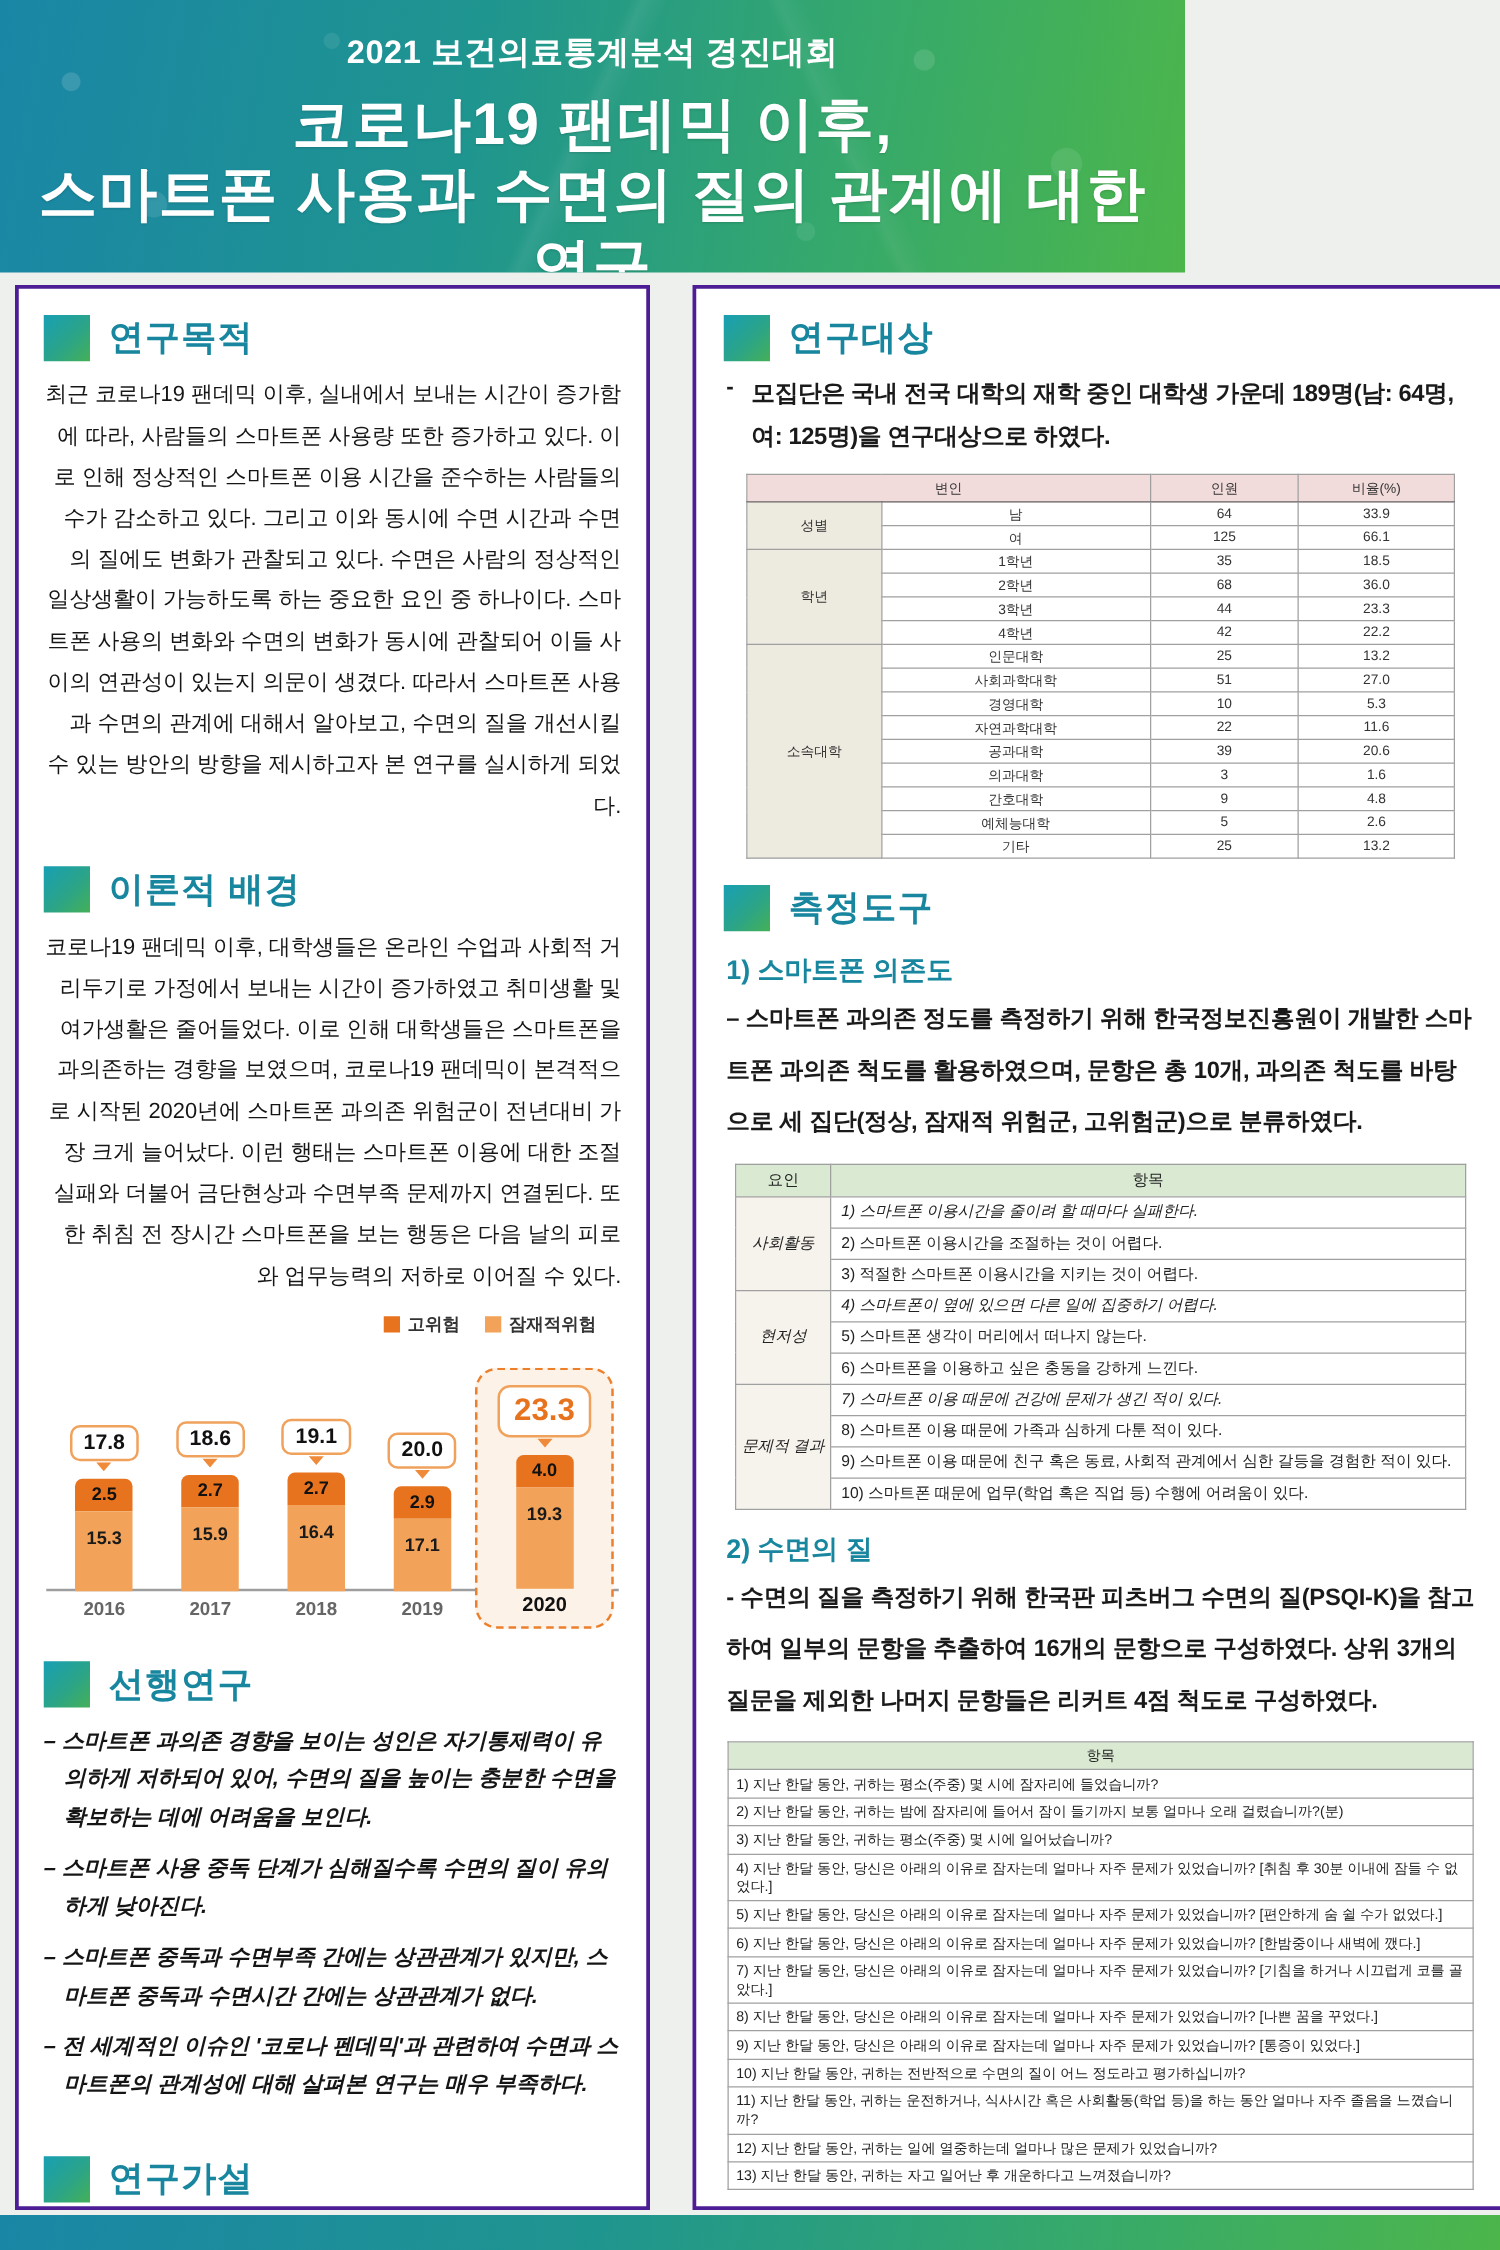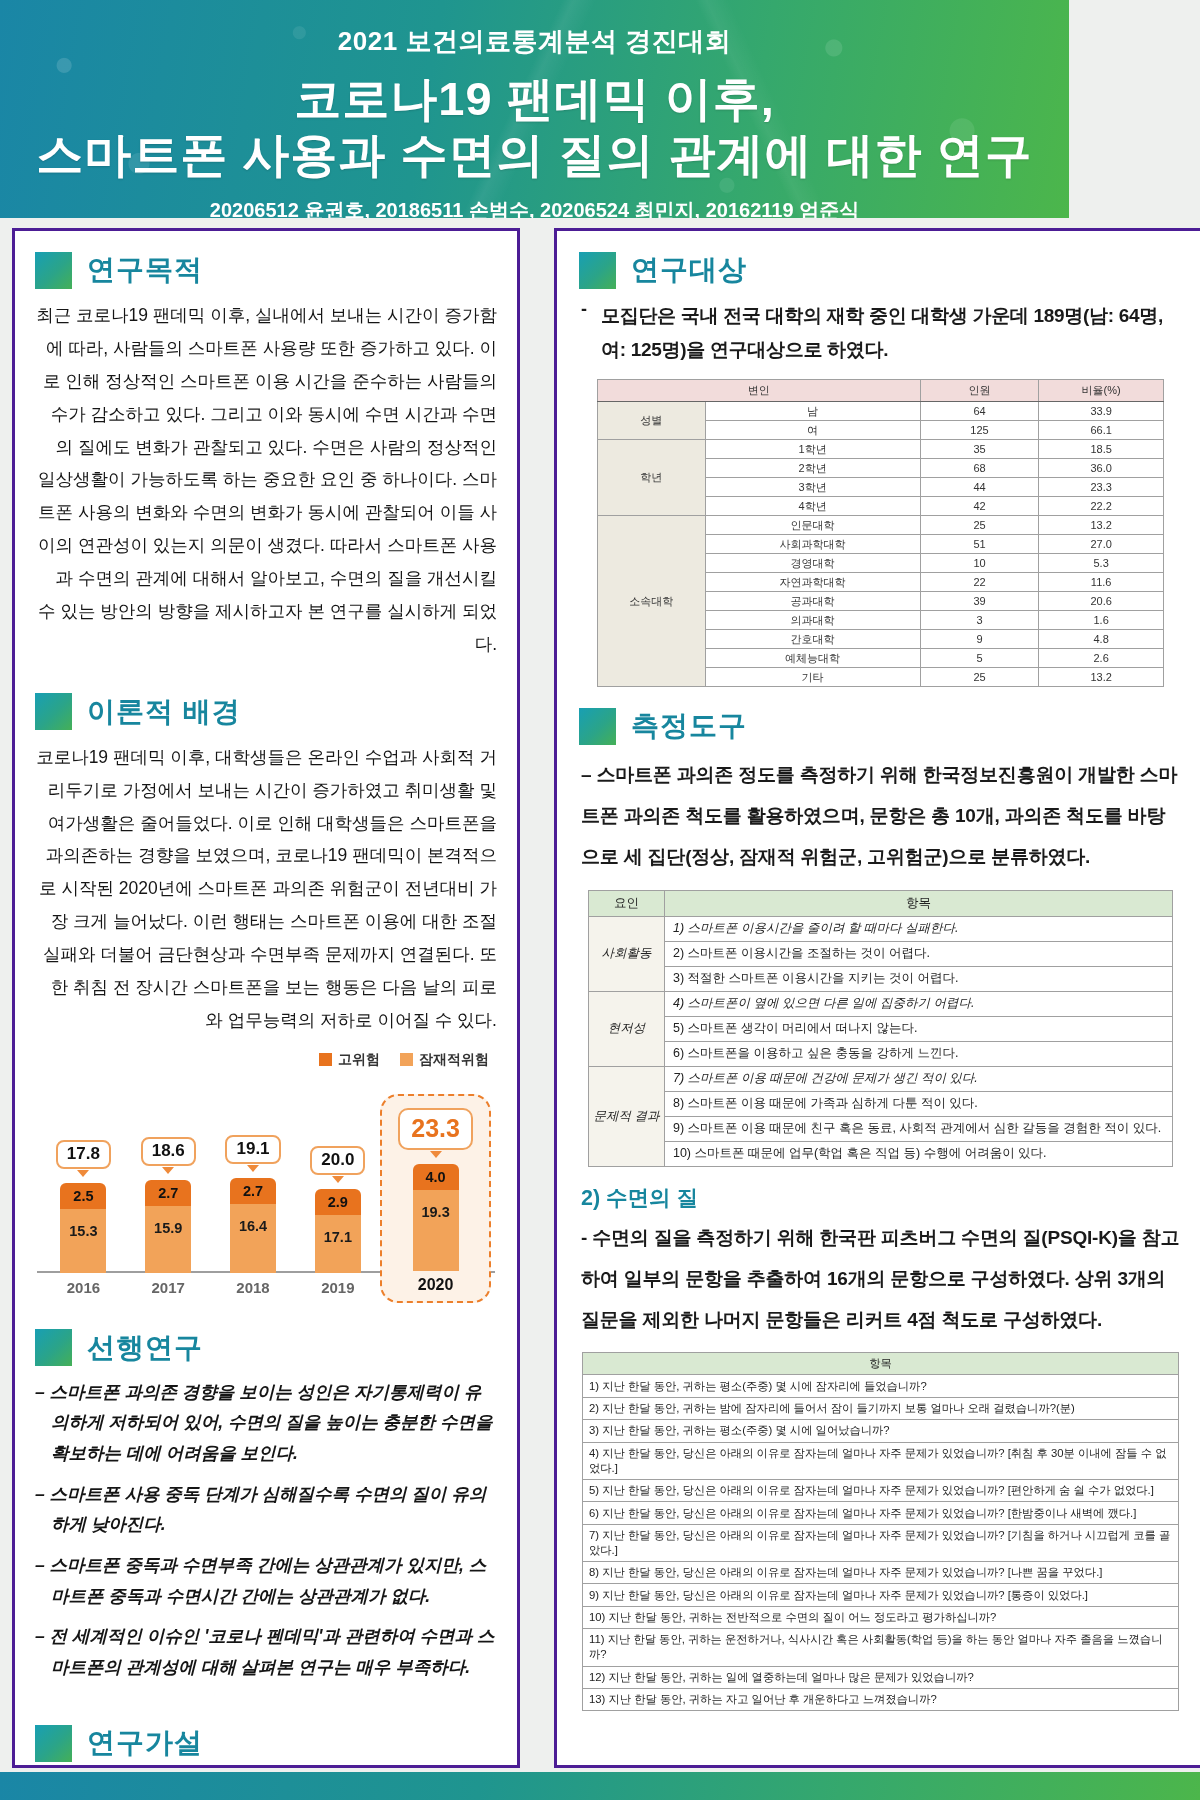--- a/index.html
+++ b/index.html
@@ -4,21 +4,21 @@
 <style>
   html,body{margin:0;padding:0;}
   body{
     width:1200px;height:1800px;position:relative;
     background:#eef0ee;
     font-family:"Liberation Sans","DejaVu Sans",sans-serif;
     color:#1a1a1a;overflow:hidden;
   }
   
   .poster-header{
-    position:absolute;top:0;left:0;width:1069px;height:218px;
+    position:absolute;top:0;left:0;width:948px;height:218px;
     background:linear-gradient(100deg,#1a86a6 0%,#1f958f 40%,#35a86d 70%,#4cb64b 100%);
     color:#fff;text-align:center;overflow:hidden;
   }
   .poster-header::before{
     content:"";position:absolute;inset:0;opacity:.55;
     background:
       radial-gradient(circle at 6% 30%, rgba(255,255,255,.25) 0 7px, transparent 8px),
       radial-gradient(circle at 13% 75%, rgba(255,255,255,.18) 0 10px, transparent 11px),
       radial-gradient(circle at 28% 15%, rgba(255,255,255,.15) 0 6px, transparent 7px),
       radial-gradient(circle at 78% 22%, rgba(255,255,255,.2) 0 8px, transparent 9px),
@@ -42,21 +42,21 @@
   
   .sec-head{display:flex;align-items:center;gap:15px;margin:6px 0 10px 0;}
   .sec-square{width:37px;height:37px;background:linear-gradient(135deg,#189fb4 0%,#2ba488 55%,#45b057 100%);flex:0 0 auto;}
   .sec-title{color:#17869e;font-size:28px;font-weight:bold;letter-spacing:1px;}
   
   .para{font-size:17.5px;line-height:1.88;text-align:right;color:#151515;}
   .blist{margin-top:8px;font-style:italic;}
   .bitem{font-size:17.5px;font-weight:bold;line-height:1.75;margin:10px 0;padding-left:16px;text-indent:-16px;color:#151515;}
   
   .chart{position:relative;height:252px;margin:14px 2px 26px 2px;}
-  .chart-legend{position:absolute;top:0;right:6px;display:flex;gap:20px;font-size:14px;font-weight:bold;color:#333;z-index:2;}
+  .chart-legend{position:absolute;top:0;right:18px;display:flex;gap:20px;font-size:14px;font-weight:bold;color:#333;z-index:2;}
   .legend-item{display:flex;align-items:center;gap:6px;}
   .legend-swatch{width:13px;height:13px;display:inline-block;}
   .plot{position:absolute;left:0;right:0;top:26px;bottom:0;display:flex;justify-content:space-between;align-items:flex-end;padding:0 4px;}
   .axis-line{position:absolute;left:0;right:0;bottom:30px;border-top:2px solid #9e9e9e;z-index:0;}
   .cgroup{position:relative;z-index:1;display:flex;flex-direction:column;justify-content:flex-end;align-items:center;width:86px;}
   .callout{background:#fff;border:2px solid #f0a25d;border-radius:8px;padding:1px 9px;font-weight:bold;font-size:17px;color:#111;line-height:1.35;}
   .pointer{width:0;height:0;border-left:6px solid transparent;border-right:6px solid transparent;border-top:7px solid #ef8a3a;margin:1px 0 6px 0;}
   .bar-stack{width:46px;display:flex;flex-direction:column;}
   .seg-high{background:#e8731e;border-radius:6px 6px 0 0;color:#111;font-weight:bold;font-size:14.5px;text-align:center;display:flex;align-items:center;justify-content:center;}
   .seg-pot{background:#f2a359;color:#1a1a1a;font-weight:bold;font-size:14.5px;text-align:center;display:flex;align-items:flex-start;justify-content:center;padding-top:14px;box-sizing:border-box;}
@@ -298,20 +298,21 @@
         </tr>
       </tbody>
     </table>
 
   <div class="gap-md"></div>
   <div class="sec-head">
     <div class="sec-square"></div>
     <div class="sec-title">측정도구</div>
   </div>
 
+  <div class="sub-heading">1) 스마트폰 의존도</div>
   <div class="tool-para">– 스마트폰 과의존 정도를 측정하기 위해 한국정보진흥원이 개발한 스마트폰 과의존 척도를 활용하였으며, 문항은 총 10개, 과의존 척도를 바탕으로 세 집단(정상, 잠재적 위험군, 고위험군)으로 분류하였다.</div>
   <table class="data-table tbl-dep">
       <thead>
         <tr>
           <th style="width: 13%;">요인</th>
           <th>항목</th>
         </tr>
       </thead>
       <tbody>
         <tr class="gtop">

